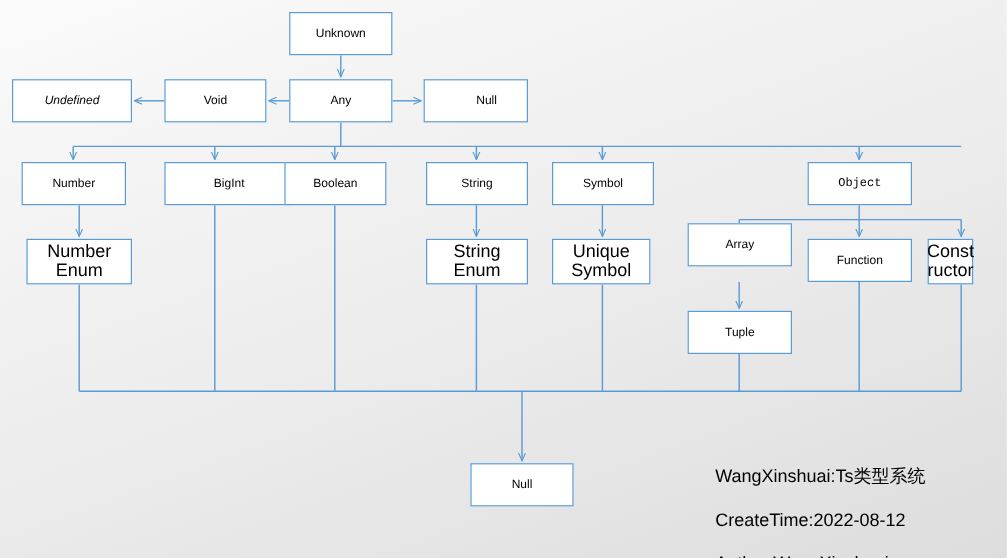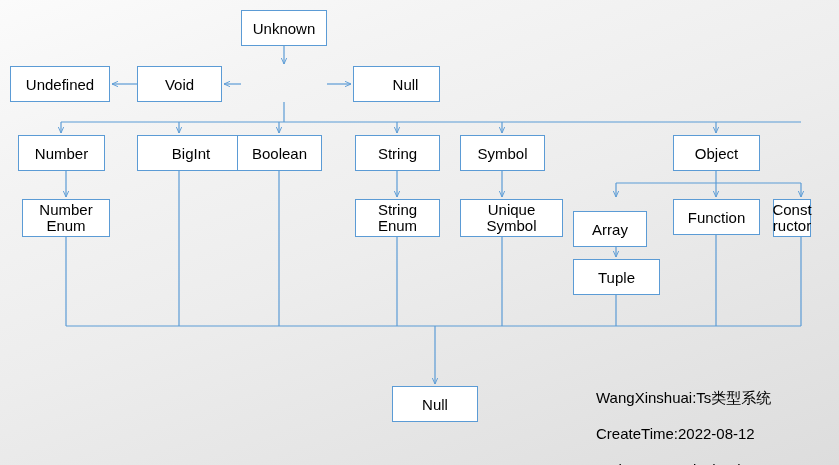--- a/index.html
+++ b/index.html
@@ -9,21 +9,21 @@
     background:linear-gradient(160deg,#fbfbfb 0%,#f4f4f4 22%,#ededed 50%,#e6e6e6 72%,#dddddd 100%);
     overflow:hidden;
   }
   #canvas{position:relative;width:839px;height:465px;}
   svg#wires{position:absolute;left:0;top:0;width:839px;height:465px;pointer-events:none;}
   .node{
     position:absolute;box-sizing:border-box;
     background:#ffffff;border:1px solid #5b9bd5;
     display:flex;align-items:center;justify-content:center;
     text-align:center;color:#000000;
-    font-size:15px;line-height:17px;
+    font-size:10px;line-height:17px;
     white-space:pre-line;
   }
   .node.tight{font-size:15px;line-height:16px;}
   .meta{
     position:absolute;color:#000000;
     font-size:15px;line-height:18px;white-space:pre-line;
     font-family:"Liberation Sans","DejaVu Sans",sans-serif;
   }
   .meta div{white-space:pre;}
 </style>
@@ -78,38 +78,39 @@
       <path d="M 502 237 L 502 326"></path>
       <path d="M 616 295 L 616 326"></path>
       <path d="M 716 235 L 716 326"></path>
       <path d="M 801 235 L 801 326"></path>
       <path d="M 66 326 L 801 326"></path>
       <path d="M 435 326 L 435 384" marker-end="url(#arrow)"></path>
     </g>
   </svg>
 
   <div class="node" style="left:241px;top:10px;width:86px;height:36px;">Unknown</div>
-  <div class="node" style="left:10px;top:66px;width:100px;height:36px;">Undefined</div>
+  <div class="node" style="left:10px;top:66px;width:100px;height:36px;font-style:italic;">Undefined</div>
   <div class="node" style="left:137px;top:66px;width:85px;height:36px;text-align:center;">Void</div>
+  <div class="node" style="left:241px;top:66px;width:86px;height:36px;">Any</div>
   <div class="node" style="left:353px;top:66px;width:87px;height:36px;padding-left:18px;">Null</div>
 
   <div class="node" style="left:18px;top:135px;width:87px;height:36px;">Number</div>
   <div class="node" style="left:137px;top:135px;width:108px;height:36px;">BigInt</div>
   <div class="node" style="left:237px;top:135px;width:85px;height:36px;">Boolean</div>
   <div class="node" style="left:355px;top:135px;width:85px;height:36px;">String</div>
   <div class="node" style="left:460px;top:135px;width:85px;height:36px;">Symbol</div>
-  <div class="node" style="left:673px;top:135px;width:87px;height:36px;">Object</div>
+  <div class="node" style="left:673px;top:135px;width:87px;height:36px;font-family:Liberation Mono, monospace;">Object</div>
 
   <div class="node tight" style="left:22px;top:199px;width:88px;height:38px;">Number
 Enum</div>
   <div class="node tight" style="left:355px;top:199px;width:85px;height:38px;">String
 Enum</div>
-  <div class="node tight" style="left:460px;top:199px;width:103px;height:38px;">Unique
+  <div class="node tight" style="left:460px;top:199px;width:82px;height:38px;">Unique
 Symbol</div>
-  <div class="node" style="left:573px;top:211px;width:74px;height:36px;">Array</div>
+  <div class="node" style="left:573px;top:186px;width:87px;height:36px;">Array</div>
   <div class="node" style="left:673px;top:199px;width:87px;height:36px;">Function</div>
   <div class="node tight" style="left:773px;top:199px;width:38px;height:38px;">Const
 ructor</div>
 
   <div class="node" style="left:573px;top:259px;width:87px;height:36px;">Tuple</div>
   <div class="node" style="left:392px;top:386px;width:86px;height:36px;">Null</div>
 
   <div class="meta" style="left:596px;top:371px;">
     <div>WangXinshuai:Ts类型系统</div>
     <div>CreateTime:2022-08-12</div>

